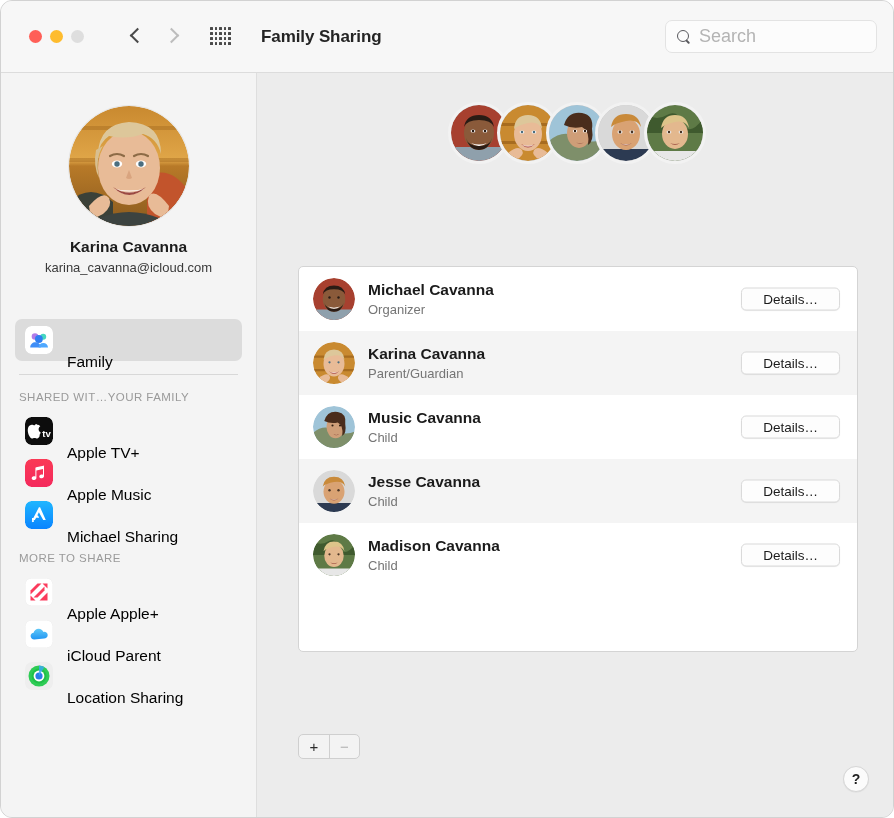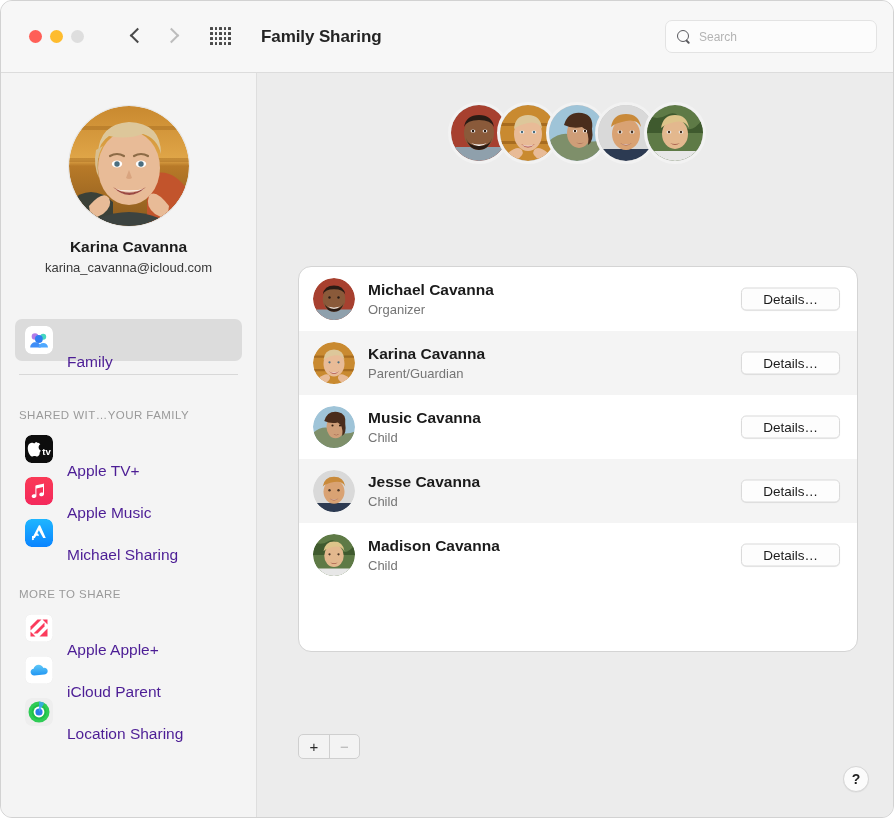--- a/index.html
+++ b/index.html
@@ -84,21 +84,21 @@
     content:""; position:absolute; left:0; top:0;
     width:10px; height:10px; border:1.6px solid #59595e; border-radius:50%;
   }
   .searchbox .magn::after {
     content:""; position:absolute; left:9px; top:9.5px;
     width:5px; height:1.6px; background:#59595e; transform: rotate(45deg);
     transform-origin: left center; border-radius:1px;
   }
   .searchbox input {
     border: none; outline: none; background: transparent;
-    margin-left: 8px; font-size: 12px; color: #333;
+    margin-left: 8px; font-size: 18px; color: #333;
     font-family: "Liberation Sans", sans-serif; width: 160px;
   }
   .searchbox input::placeholder { color: #b4b4b4; }
 
   
   .sidebar {
     position: absolute; left: 0; top: 72px;
     width: 256px; height: 746px;
     background: #f4f4f4;
     border-right: 1px solid #dedede;
@@ -116,27 +116,27 @@
   }
   .pmail { margin-top: 4px; font-size: 13px; color: #3a3a3a; }
 
   .navlist { margin-top: 44px; padding: 0 14px; }
   .navrow {
     display: flex; align-items: center;
     height: 42px; border-radius: 7px; padding-left: 10px;
   }
   .navrow.sel { background: #dcdcdc; }
   .navrow .appicon { width: 28px; height: 28px; border-radius: 6.5px; flex: 0 0 28px; overflow:hidden; }
-  .navrow .lbl { margin-left: 14px; font-size: 15.5px; color: #4c1d95; margin-top: 44px; }
+  .navrow .lbl { margin-left: 14px; font-size: 15.5px; color: #000000; margin-top: 44px; }
 
   .divider {
     margin: 13px 18px 0 18px; height: 1px; background: #d8d8d8;
   }
   .secthead {
-    margin: 34px 0 7px 18px;
+    margin: 16px 0 7px 18px;
     font-size: 11.5px; color: #9a9a9a; letter-spacing: 0.45px;
   }
   .applist { padding: 0 14px; }
   .applist .navrow { height: 42px; }
 
   
   .main {
     position: absolute; left: 257px; top: 72px;
     width: 637px; height: 746px;
     background: #ececec;
@@ -158,21 +158,21 @@
     position: absolute; top: 200px; left: 0; right: 0;
     text-align: center; font-size: 30px; font-weight: bold; color: #1f1f1f;
     letter-spacing: -0.4px;
   }
 
   .memberbox {
     position: absolute; left: 40px; top: 193px;
     width: 560px; height: 386px;
     background: #ffffff;
     border: 1px solid #d4d4d4;
-    border-radius: 13px;
+    border-radius: 5px;
     overflow: hidden;
   }
   .mrow {
     height: 64px; display: flex; align-items: center;
     padding: 0 0 0 14px; position: relative;
   }
   .mrow.alt { background: #f4f4f4; }
   .mrow .mava { width: 42px; height: 42px; border-radius: 50%; overflow: hidden; flex: 0 0 42px; }
   .mrow .mtext { margin-left: 13px; }
   .mrow .mname { font-size: 15.5px; font-weight: bold; color: #1b1b1b; }

